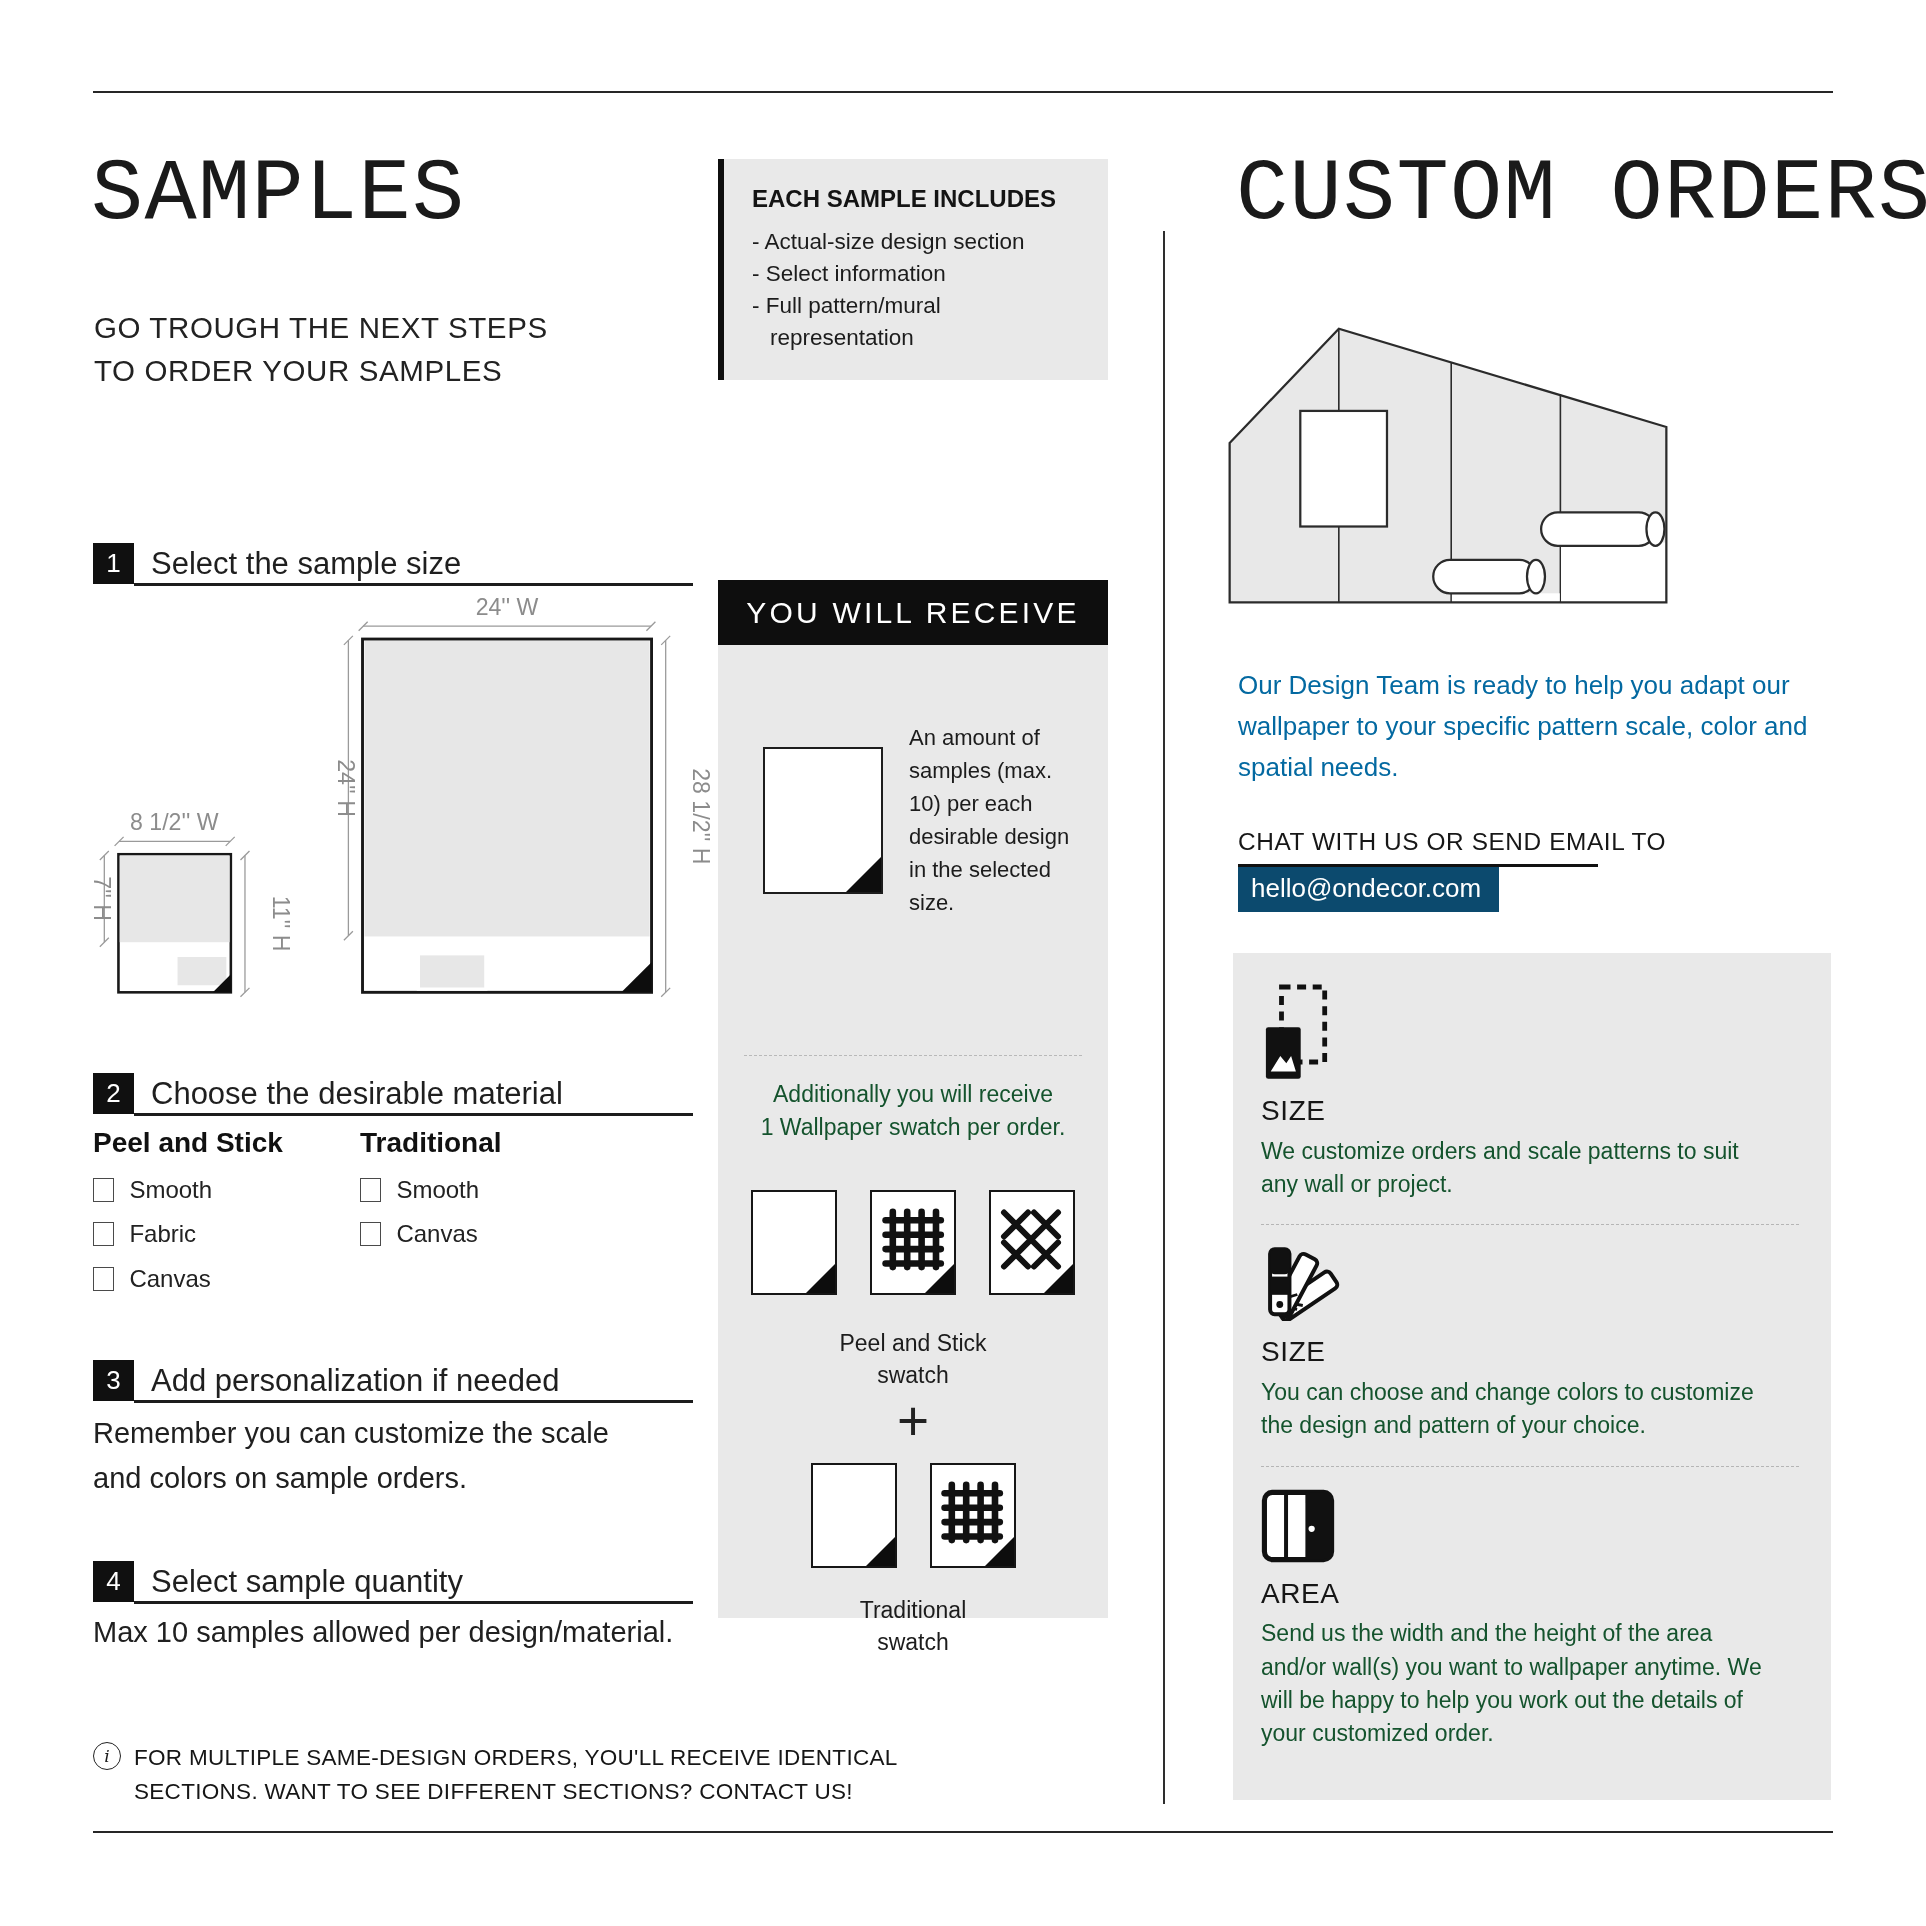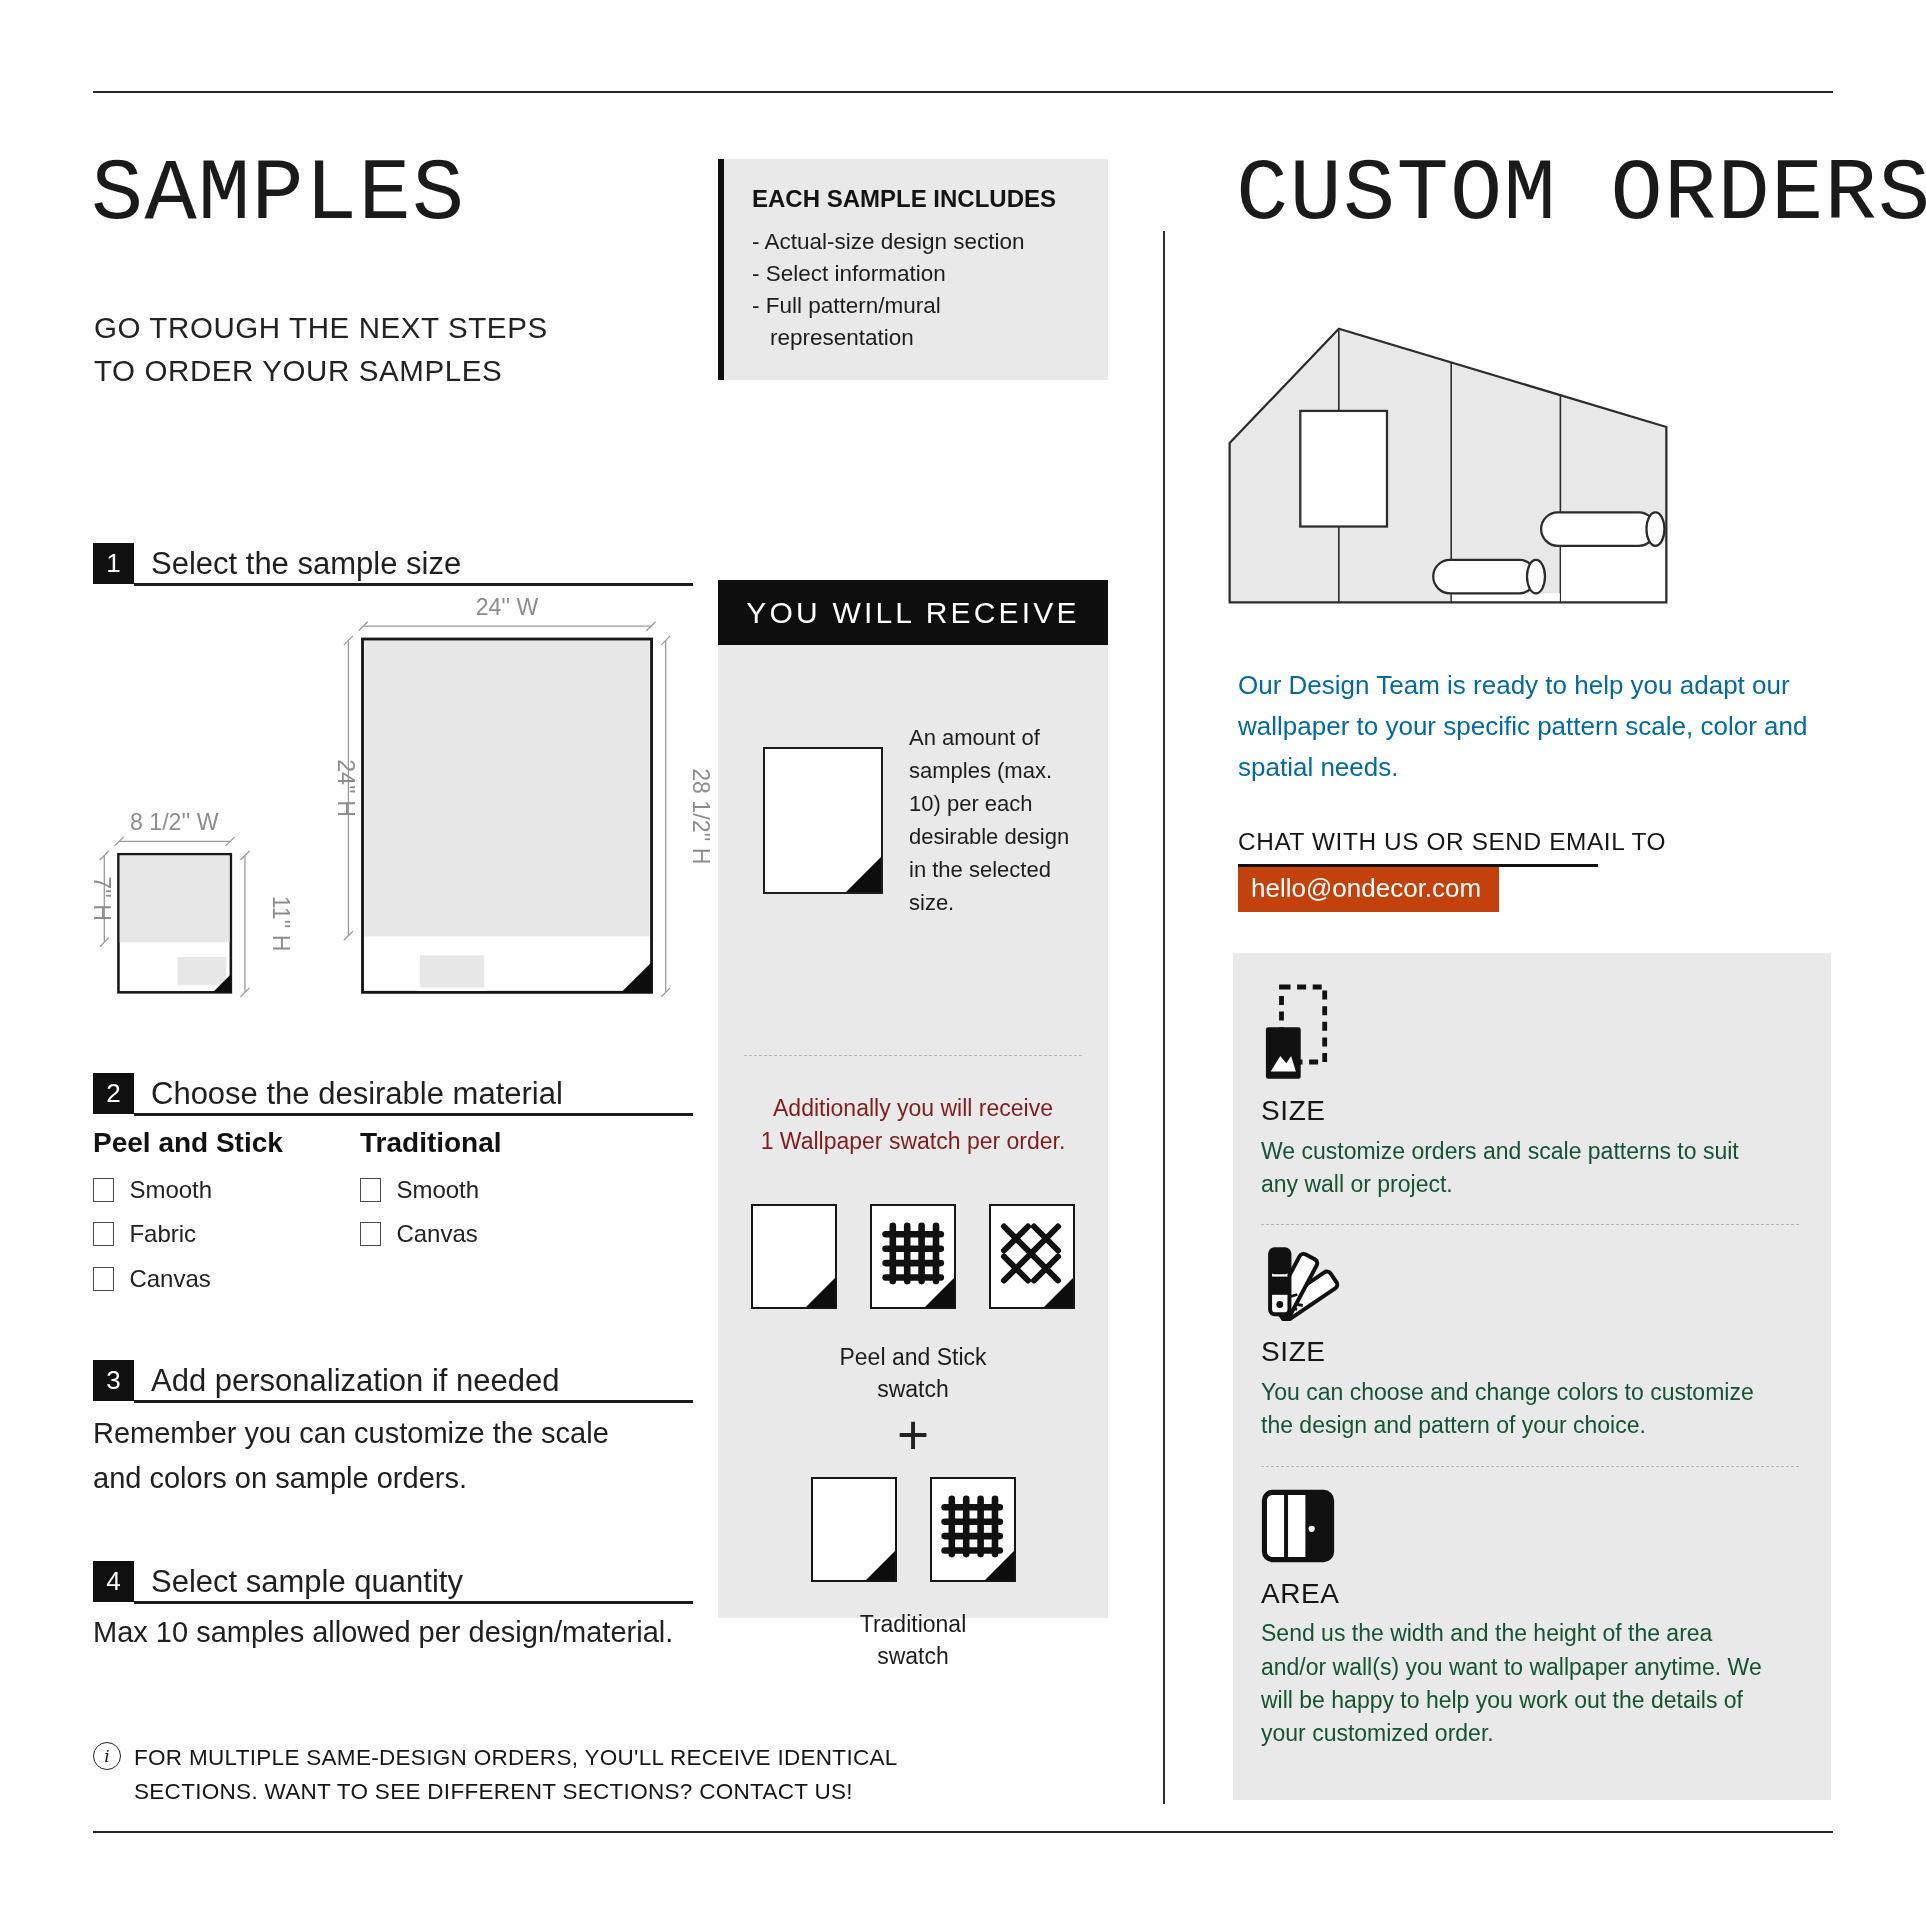--- a/index.html
+++ b/index.html
@@ -33,21 +33,21 @@
   .includes-title{font-size:24px;font-weight:bold;color:#141414;margin-bottom:13px;}
   .includes-item{font-size:22.5px;line-height:1.42;color:#1c1c1c;padding-left:18px;text-indent:-18px;}
 
   
   .receive-bar{position:absolute;left:718px;top:580px;width:390px;height:65px;background:#0e0e0e;color:#ffffff;
                display:flex;align-items:center;justify-content:center;font-size:30px;letter-spacing:3.2px;white-space:nowrap;}
   .receive-panel{position:absolute;left:718px;top:645px;width:390px;height:973px;background:#e9e9e9;box-sizing:border-box;}
   .amount-row{display:flex;padding:76px 23px 0 37px;gap:26px;align-items:center;margin-left:8px;}
   .amount-text{font-size:22px;line-height:1.5;color:#1c1c1c;}
   .dash-div{margin:136px 26px 0 26px;border-top:1.3px dashed #b9b9b9;}
-  .additional{margin-top:36px;text-align:center;font-size:23px;line-height:1.45;color:#7f1d1d;}
+  .additional{margin-top:22px;text-align:center;font-size:23px;line-height:1.45;color:#14532d;}
   .swatch-row{margin-top:45px;display:flex;justify-content:center;gap:33px;}
   .swatch-row2{margin-top:14px;display:flex;justify-content:center;gap:33px;}
   .swatch-label{margin-top:32px;text-align:center;font-size:23px;line-height:1.4;color:#1c1c1c;}
   .swatch-label2{margin-top:26px;text-align:center;font-size:23px;line-height:1.4;color:#1c1c1c;}
   .plus-row{margin-top:2.6px;text-align:center;font-size:55px;font-weight:200;color:#222;line-height:1;}
 
   
   .page-big{width:116px;height:143px;background:#fff;border:2.6px solid #1d1d1d;position:relative;flex:none;}
   .swatch{width:82px;height:101px;background:#fff;border:2.6px solid #161616;position:relative;}
   .fold::after{content:"";position:absolute;right:0;bottom:0;width:0;height:0;border-style:solid;
@@ -59,21 +59,21 @@
   
   .footnote{position:absolute;left:93px;top:1741px;display:flex;gap:13px;align-items:flex-start;}
   .info-circ{width:26px;height:26px;border:1.9px solid #222;border-radius:50%;display:flex;align-items:center;
              justify-content:center;font-size:17.3px;font-family:"DejaVu Serif",serif;font-style:italic;flex:none;margin-top:1.3px;}
   .foot-text{font-size:22.5px;line-height:1.5;letter-spacing:0.3px;color:#161616;}
 
   
   .intro{position:absolute;left:1238px;top:665px;width:597px;font-size:26px;line-height:1.58;color:#0369a1;}
   .chat-label{position:absolute;left:1238px;top:828px;font-size:24.4px;letter-spacing:0.6px;color:#171717;white-space:nowrap;}
   .chat-rule{position:absolute;left:1238px;top:864px;width:360px;height:3.2px;background:#111;}
-  .email-badge{position:absolute;left:1238px;top:867px;background:#c2410c;color:#fff;font-size:26px;
+  .email-badge{position:absolute;left:1238px;top:867px;background:#0c4a6e;color:#fff;font-size:26px;
                padding:6.4px 18px 7.7px 13px;white-space:nowrap;}
   .features{position:absolute;left:1233px;top:953px;width:598px;height:847px;background:#e9e9e9;
             box-sizing:border-box;padding:31px 32px 0 28px;}
   .feat-head{font-size:28px;letter-spacing:0.6px;color:#161616;margin-top:13px;}
   .feat-body{font-size:23px;line-height:1.45;color:#14532d;margin-top:7.7px;max-width:507px;}
   .feat-div{border-top:1.3px dashed #b5b5b5;margin-top:23px;margin-bottom:22px;}
 
   .dim-text{fill:#8c8c8c;font-size:36px;font-family:"Liberation Sans",sans-serif;}
 </style>
 </head>

